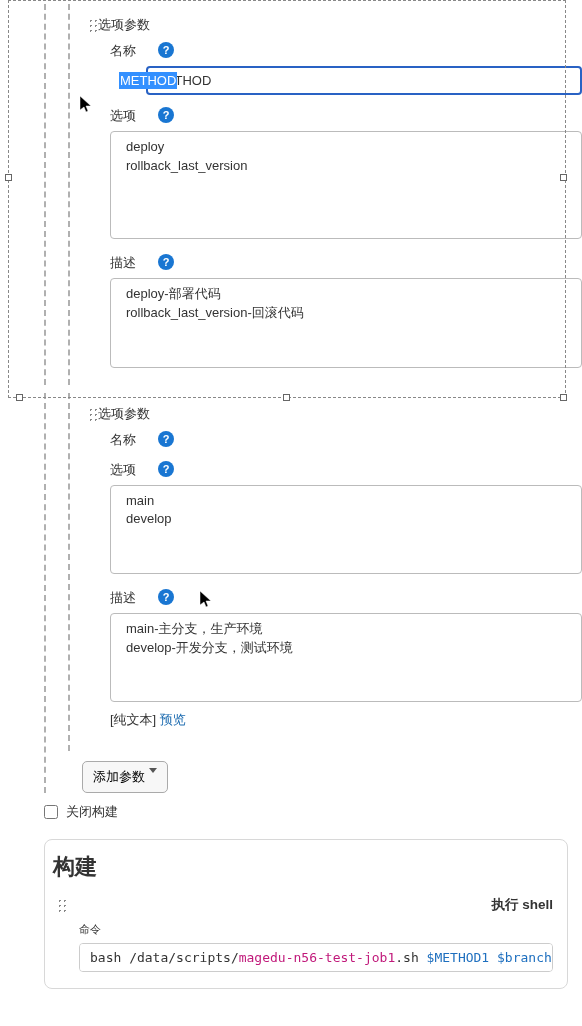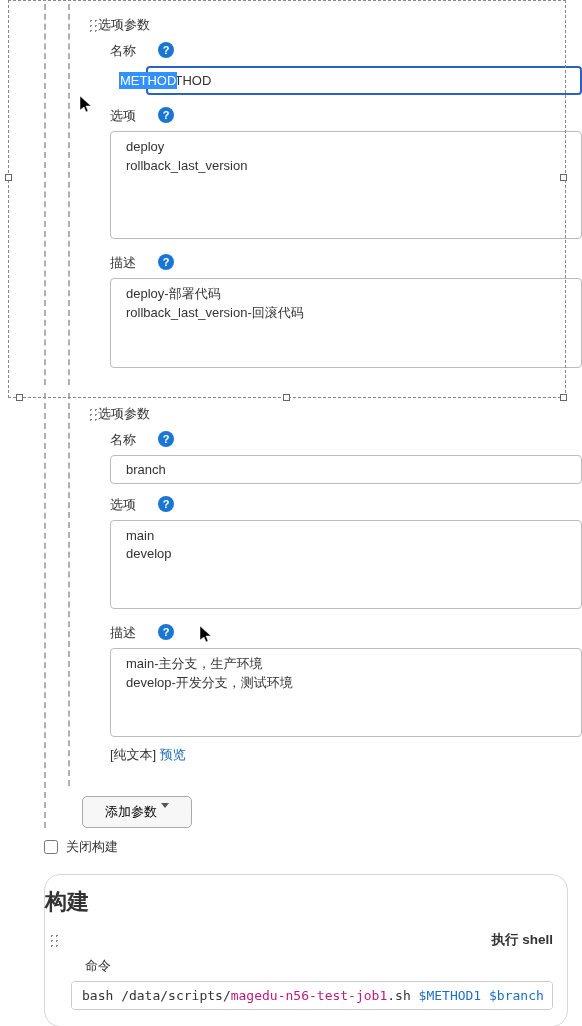--- a/index.html
+++ b/index.html
@@ -24,32 +24,32 @@
   .label-text { font-size:13px; }
   .help { width:16px; height:16px; border-radius:50%; background:#1976d2; color:#fff; font-size:11px; font-weight:bold; display:inline-flex; align-items:center; justify-content:center; cursor:pointer; }
 
   input.tf, textarea.ta { width:100%; border:1px solid #bbb; border-radius:4px; padding:6px 15px; font-family:inherit; font-size:13px; color:#333; background:#fff; resize:none; }
   input.tf.focused { border:2px solid #2962c4; padding:5px 7px; }
   textarea.ta { line-height:1.45; min-height:70px; }
 
   .preview-row { font-size:13px; color:#333; margin-top:6px; }
   .preview-row a { color:#1c6bb0; text-decoration:none; }
 
-  .add-btn { display:inline-flex; align-items:flex-start; gap:4px; border:1px solid #aaa; background:#f7f7f7; padding:6px 22px; border-radius:5px; font-size:13px; cursor:pointer; margin-top:10px; margin-left:22px; }
+  .add-btn { display:inline-flex; align-items:flex-start; gap:4px; border:1px solid #aaa; background:#f7f7f7; padding:6px 10px; border-radius:5px; font-size:13px; cursor:pointer; margin-top:10px; margin-left:22px; }
   .caret { width:0;height:0;border-left:4px solid transparent;border-right:4px solid transparent;border-top:5px solid #555; }
 
   .chk-row { display:flex; align-items:center; gap:8px; padding:10px 0 18px 0; margin-left:-4px;}
   .chk-row input { width:14px; height:14px; }
 
-  .build-section { border:1px solid #d8d8d8; border-radius:16px; margin:0 14px 0 44px; padding:12px 14px 16px 0; }
+  .build-section { border:1px solid #d8d8d8; border-radius:8px; margin:0 14px 0 44px; padding:12px 14px 16px 8px; }
   .build-title { font-size:22px; font-weight:700; color:#333; margin-bottom:14px; }
   .shell-card { padding-left:4px; }
   .shell-header { display:flex; align-items:center; gap:8px; margin-bottom:8px;justify-content:space-between; }
   .shell-title { font-weight:700; font-size:13.5px; }
-  .cmd-label { font-size:13px; margin:8px 0 6px 36px; }
+  .cmd-label { font-size:11px; margin:8px 0 6px 22px; }
   .code-box { border:1px solid #ccc; border-radius:4px; background:#fff; padding:6px 10px; margin-left:22px; font-family: Menlo, Consolas, monospace; font-size:13px; white-space:pre; overflow-x:auto; }
   .tok-cmd { color:#333; }
   .tok-fn { color:#c11a7b; }
   .tok-var { color:#1e6fbf; }
 
   .cursor-arrow { position:absolute; width:14px; height:18px; pointer-events:none; z-index:50; }
   .cursor-arrow svg { display:block; }
 </style>
 </head>
 <body>
@@ -121,21 +121,20 @@
         <div class="card-header">
           <span class="drag-dots"></span>
           <span class="card-title">选项参数</span>
         </div>
 
         <div class="field-block">
           <div class="label-row">
             <span class="label-text">名称</span>
             <span class="help">?</span>
           </div>
-          <input class="tf" value="branch" style="">
         </div>
 
         <div class="field-block">
           <div class="label-row">
             <span class="label-text">选项</span>
             <span class="help">?</span>
           </div>
           <textarea class="ta" rows="4" style="">main
 develop</textarea>
         </div>

